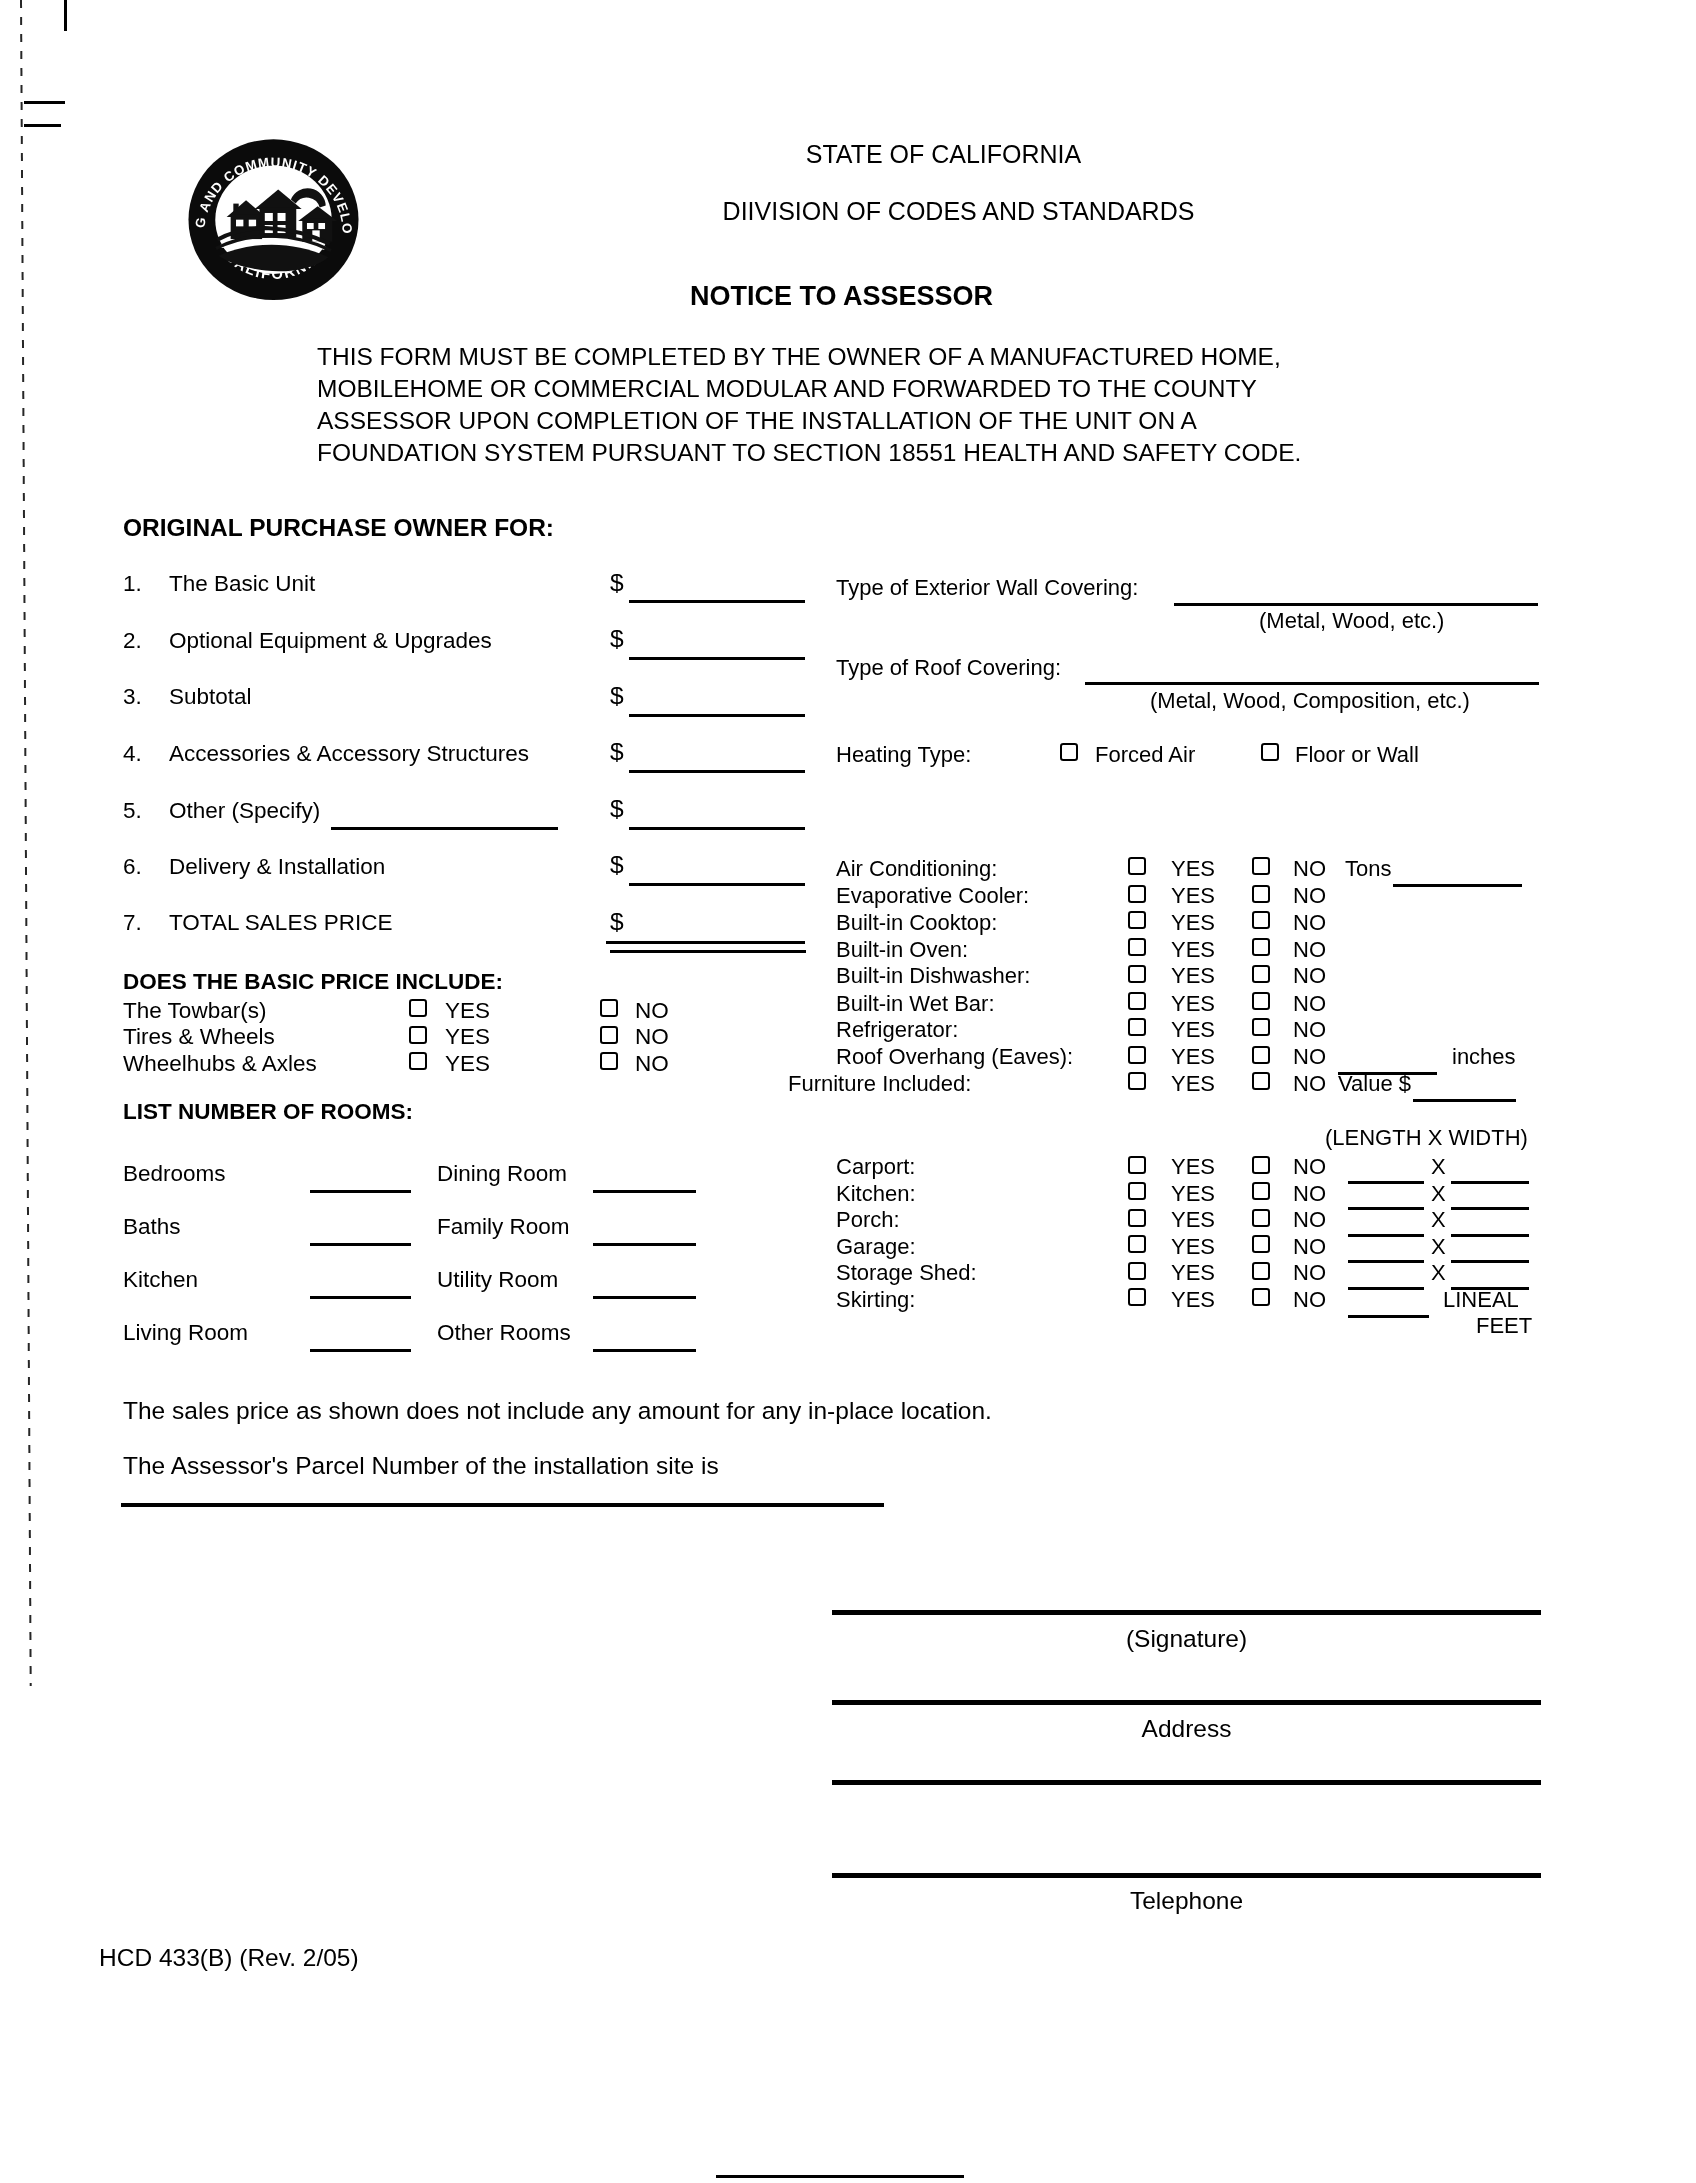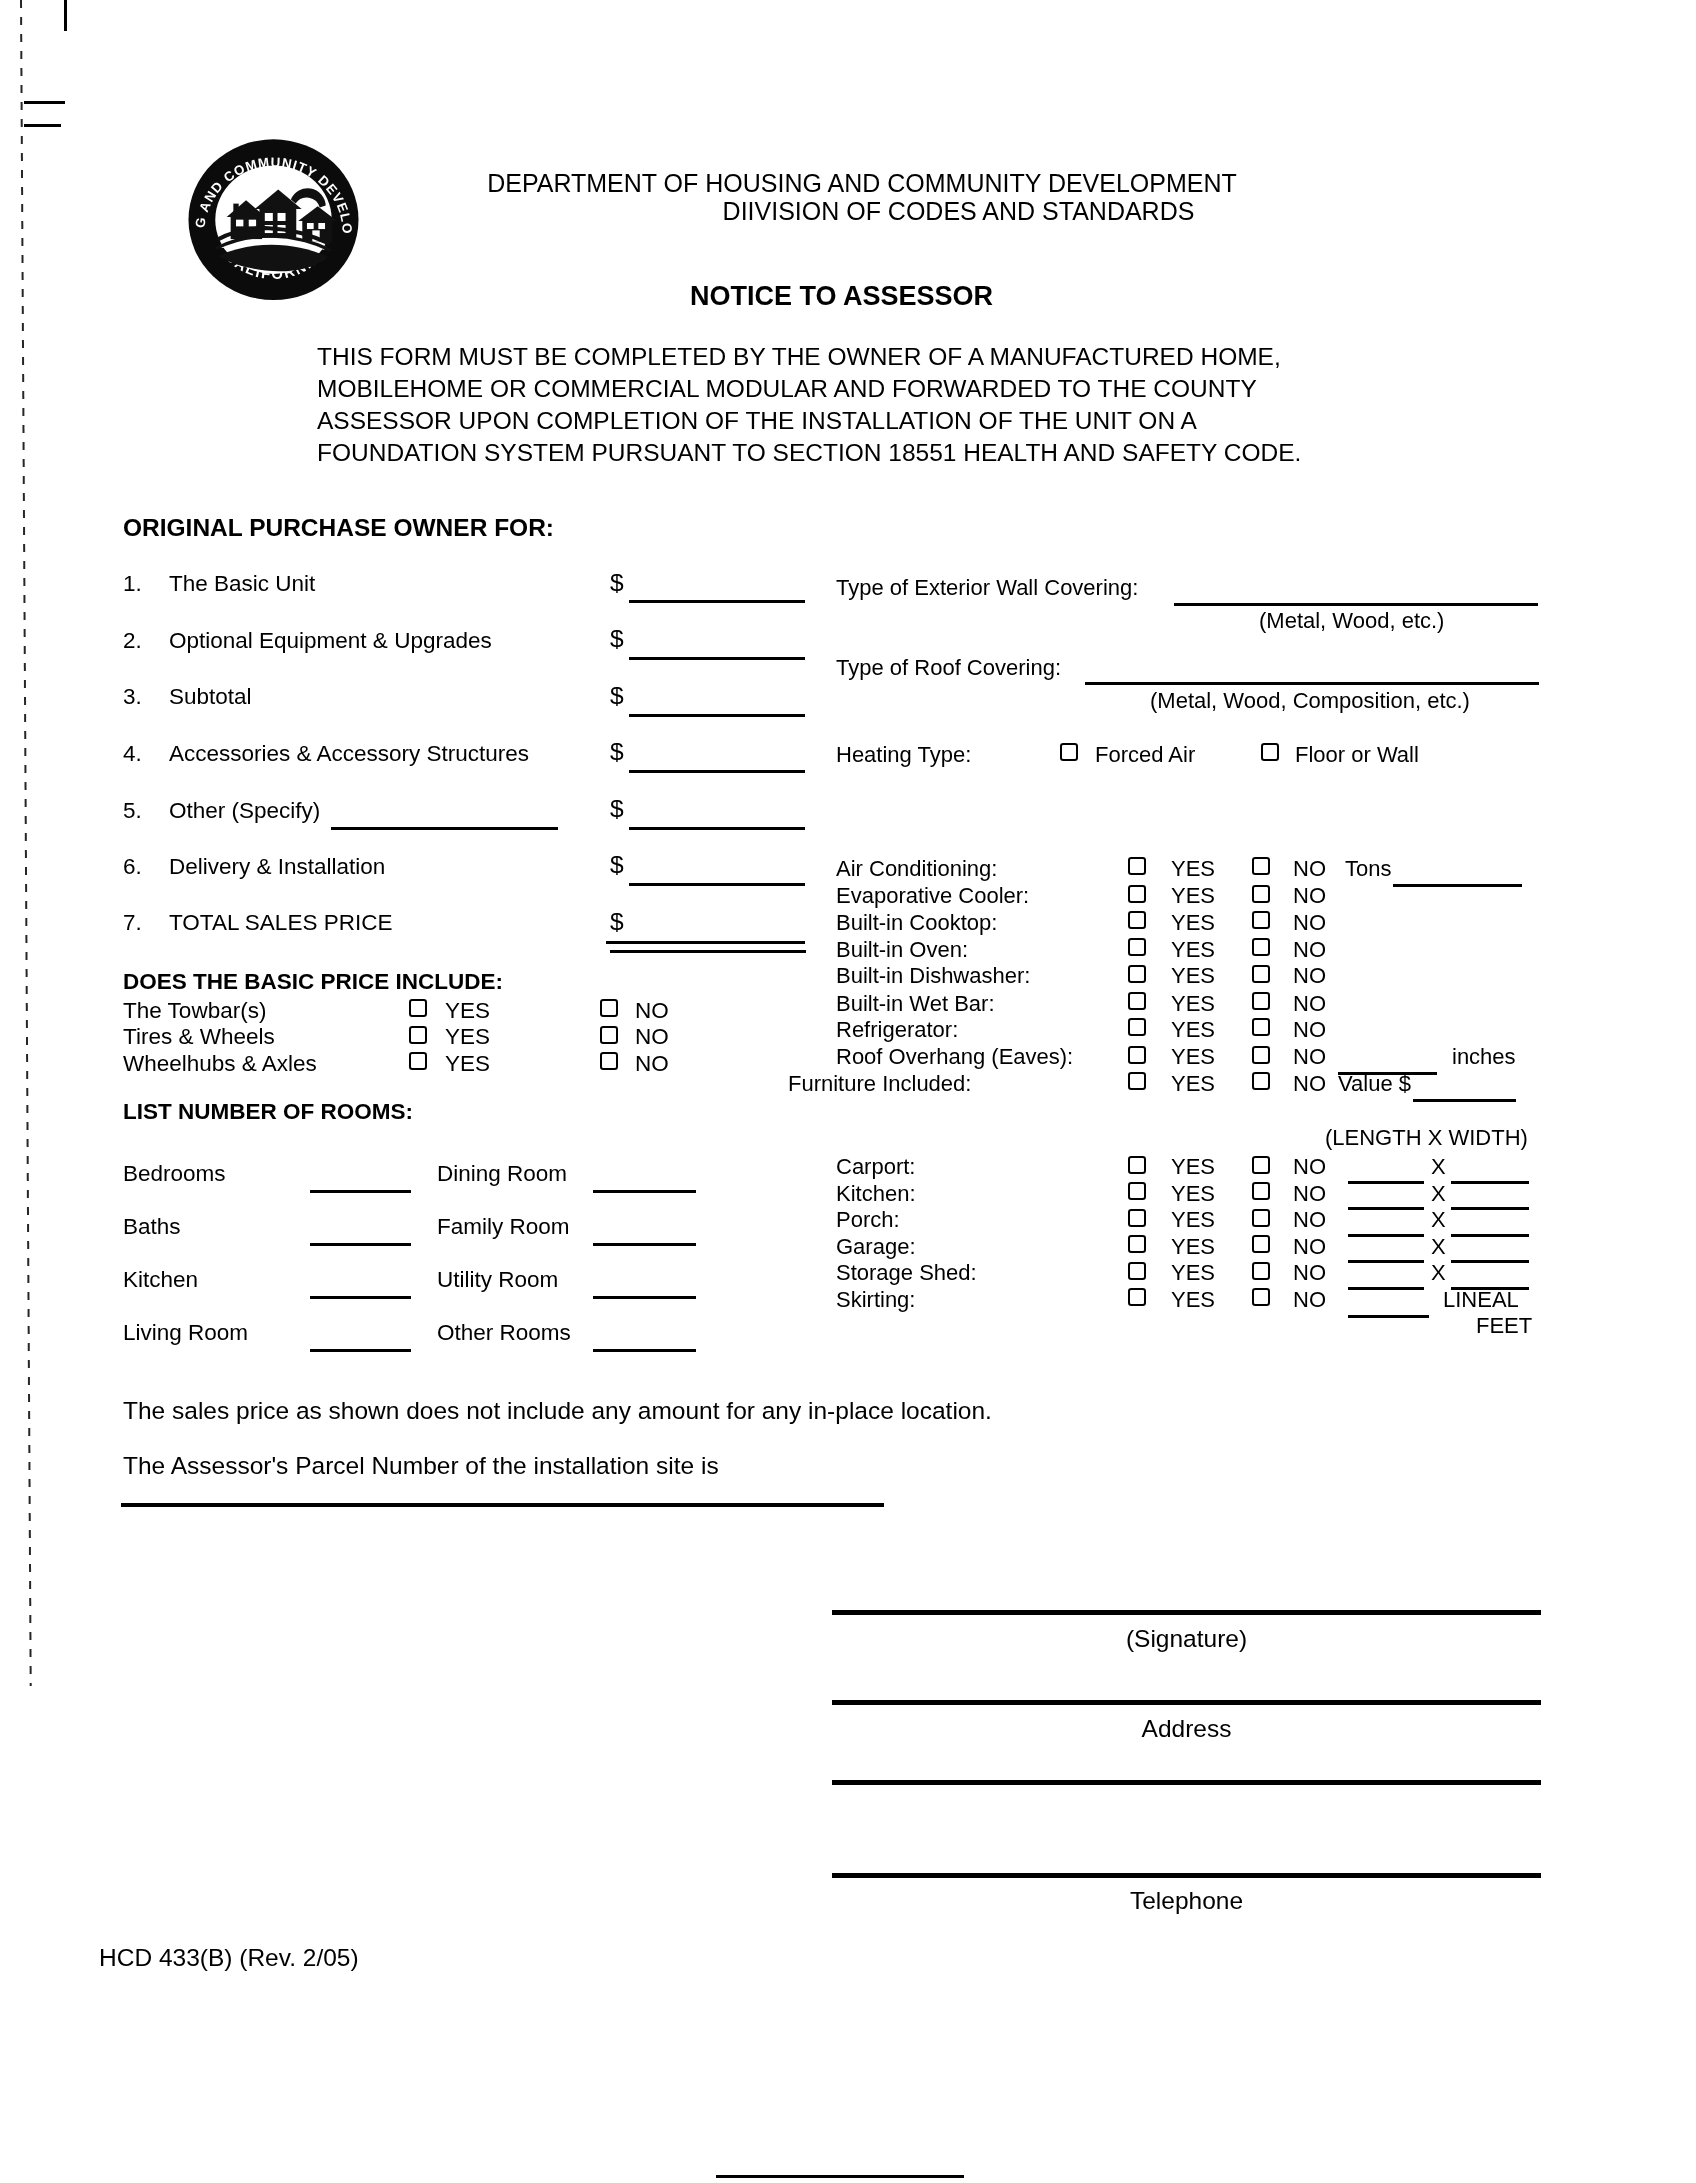--- a/index.html
+++ b/index.html
@@ -62,21 +62,21 @@
       <rect x="173" y="121" width="45" height="34" fill="#111"></rect>
       <rect x="180" y="127" width="10" height="9" fill="#fff"></rect>
       <rect x="197" y="127" width="10" height="9" fill="#fff"></rect>
       <rect x="188" y="138" width="11" height="17" fill="#fff"></rect>
       <path d="M46 152 C 90 127, 152 129, 214 158" stroke="#111" stroke-width="6" fill="none"></path>
       <path d="M44 165 C 95 139, 160 141, 216 168" stroke="#111" stroke-width="5" fill="none"></path>
       <path d="M48 176 C 100 152, 165 155, 212 178 C 190 196, 152 202, 118 198 C 93 195, 64 188, 48 176 Z" fill="#111"></path>
     </g>
   </svg>
 
-  <div class="t fs38 ctr" style="left:398px;top:169px;width:928px">DEPARTMENT OF HOUSING AND COMMUNITY DEVELOPMENT</div>
+  <div class="t fs38 ctr" style="left:546px;top:140px;width:795px">STATE OF CALIFORNIA</div>
   <div class="t fs38 ctr" style="left:561px;top:197px;width:795px">DIIVISION OF CODES AND STANDARDS</div>
   <div class="t fs41 b ctr" style="left:510px;top:281px;width:663px">NOTICE TO ASSESSOR</div>
   <div class="pre fs37" style="left:317px;top:341px;width:1087px">THIS FORM MUST BE COMPLETED BY THE OWNER OF A MANUFACTURED HOME,
 MOBILEHOME OR COMMERCIAL MODULAR AND FORWARDED TO THE COUNTY
 ASSESSOR UPON COMPLETION OF THE INSTALLATION OF THE UNIT ON A
 FOUNDATION SYSTEM PURSUANT TO SECTION 18551 HEALTH AND SAFETY CODE.</div>
 
   <div class="t fs37 b" style="left:123px;top:514px">ORIGINAL PURCHASE OWNER FOR:</div>
 
   <div class="t fs34" style="left:123px;top:571px">1.</div>

